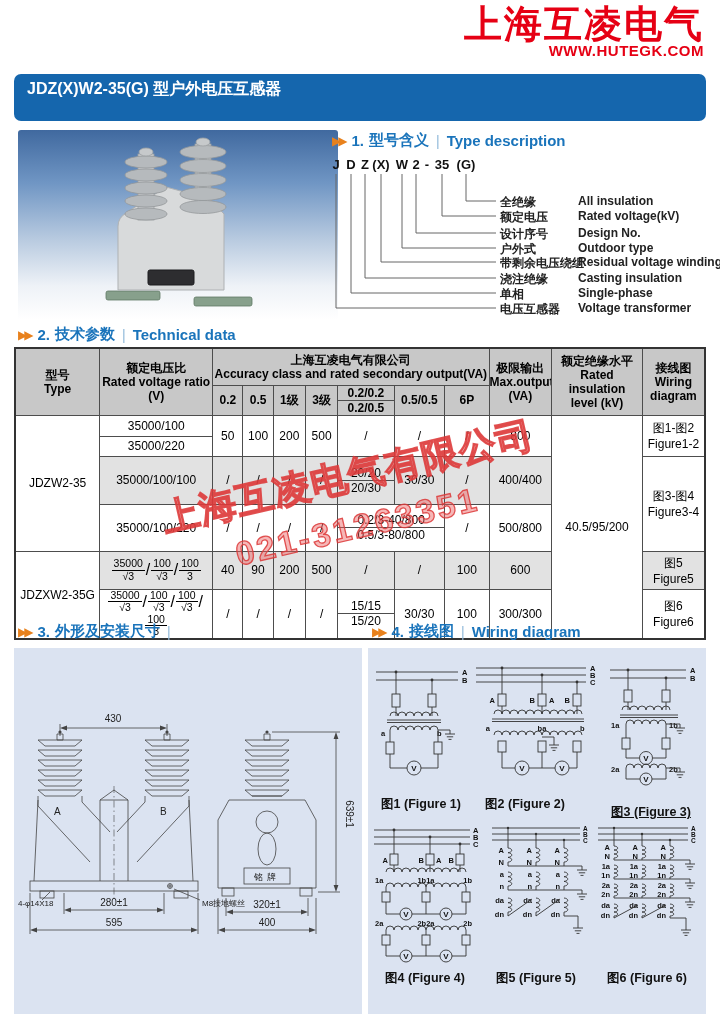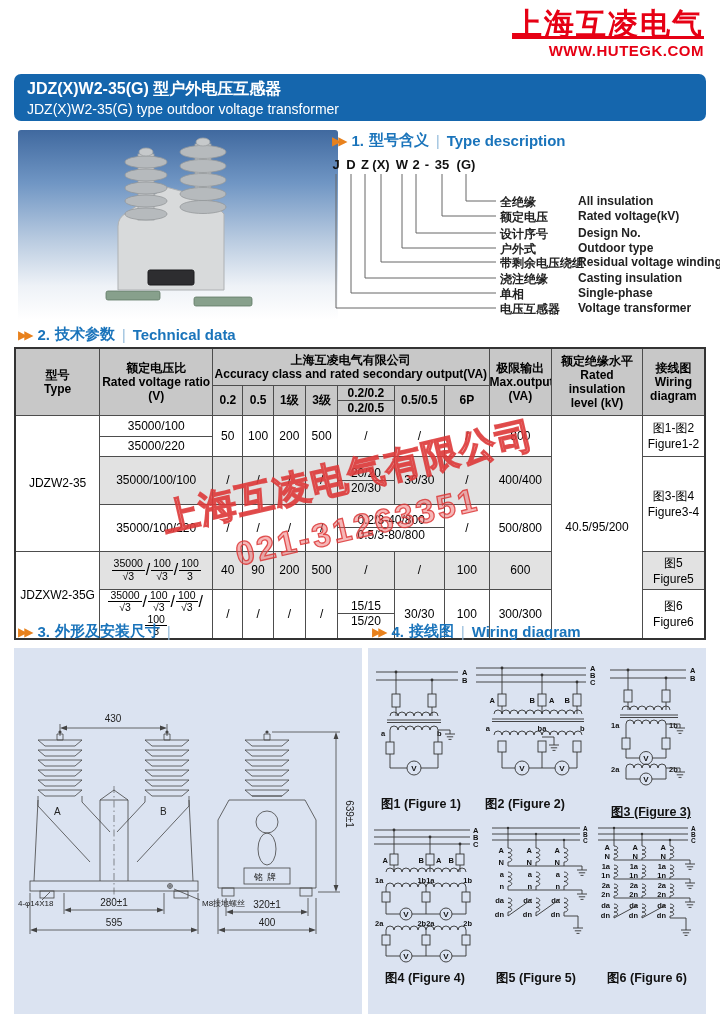--- a/index.html
+++ b/index.html
@@ -1,20 +1,20 @@
 <!DOCTYPE html>
 <html><head>
 <meta charset="utf-8">
 <style>
   html,body{margin:0;padding:0;background:#888;}
   .page{position:relative;width:720px;height:1019px;background:#fff;margin:0 auto;
         font-family:"Liberation Sans","DejaVu Sans",sans-serif;overflow:hidden;color:#111;}
   
   .logo{position:absolute;top:8px;right:16px;text-align:right;color:#e60014;}
-  .logo-cn{font-size:30px;font-weight:bold;letter-spacing:2px;line-height:32px;text-decoration:underline;}
+  .logo-cn{font-size:38px;font-weight:bold;letter-spacing:2px;line-height:32px;}
   .logo-web{font-size:15px;font-weight:bold;margin-top:2px;letter-spacing:.5px;}
   
   .titlebar{position:absolute;left:14px;top:74px;width:692px;height:47px;background:#1566ad;
             border-radius:7px;color:#fff;padding:3px 0 0 13px;box-sizing:border-box;}
   .titlebar .zh{font-size:16px;font-weight:bold;line-height:23px;}
   .titlebar .en{font-size:14px;line-height:18px;}
   
   .sec-head{position:absolute;display:flex;align-items:center;white-space:nowrap;}
   .arrows{color:#e8811c;font-size:12px;letter-spacing:-3px;margin-right:7px;font-weight:bold;}
   .sec-num{color:#1a74bb;font-size:15px;font-weight:bold;margin-right:5px;}
@@ -82,21 +82,20 @@
 
 <div class="page">
 
   <div class="logo">
     <div class="logo-cn">上海互凌电气</div>
     <div class="logo-web">WWW.HUTEGK.COM</div>
   </div>
 
   <div class="titlebar">
     <div class="zh">JDZ(X)W2-35(G) 型户外电压互感器</div>
-    <div class="en">JDZ(X)W2-35(G) type outdoor voltage transformer</div>
   </div>
 
   <div class="photo">
     <svg class="photo-svg" width="320" height="190" viewBox="0 0 320 190">
       <rect class="foot" x="88" y="161" width="54" height="9" rx="2"></rect>
       <rect class="foot" x="176" y="167" width="58" height="9" rx="2"></rect>
       <path class="tank" d="M100,96 Q100,88 108,83 L148,57 L192,69 L206,84 L206,160 L100,160 Z"></path>
       <g>
         <rect class="col" x="120" y="24" width="16" height="66"></rect>
         <ellipse class="shed" cx="128" cy="32" rx="21" ry="6"></ellipse>

